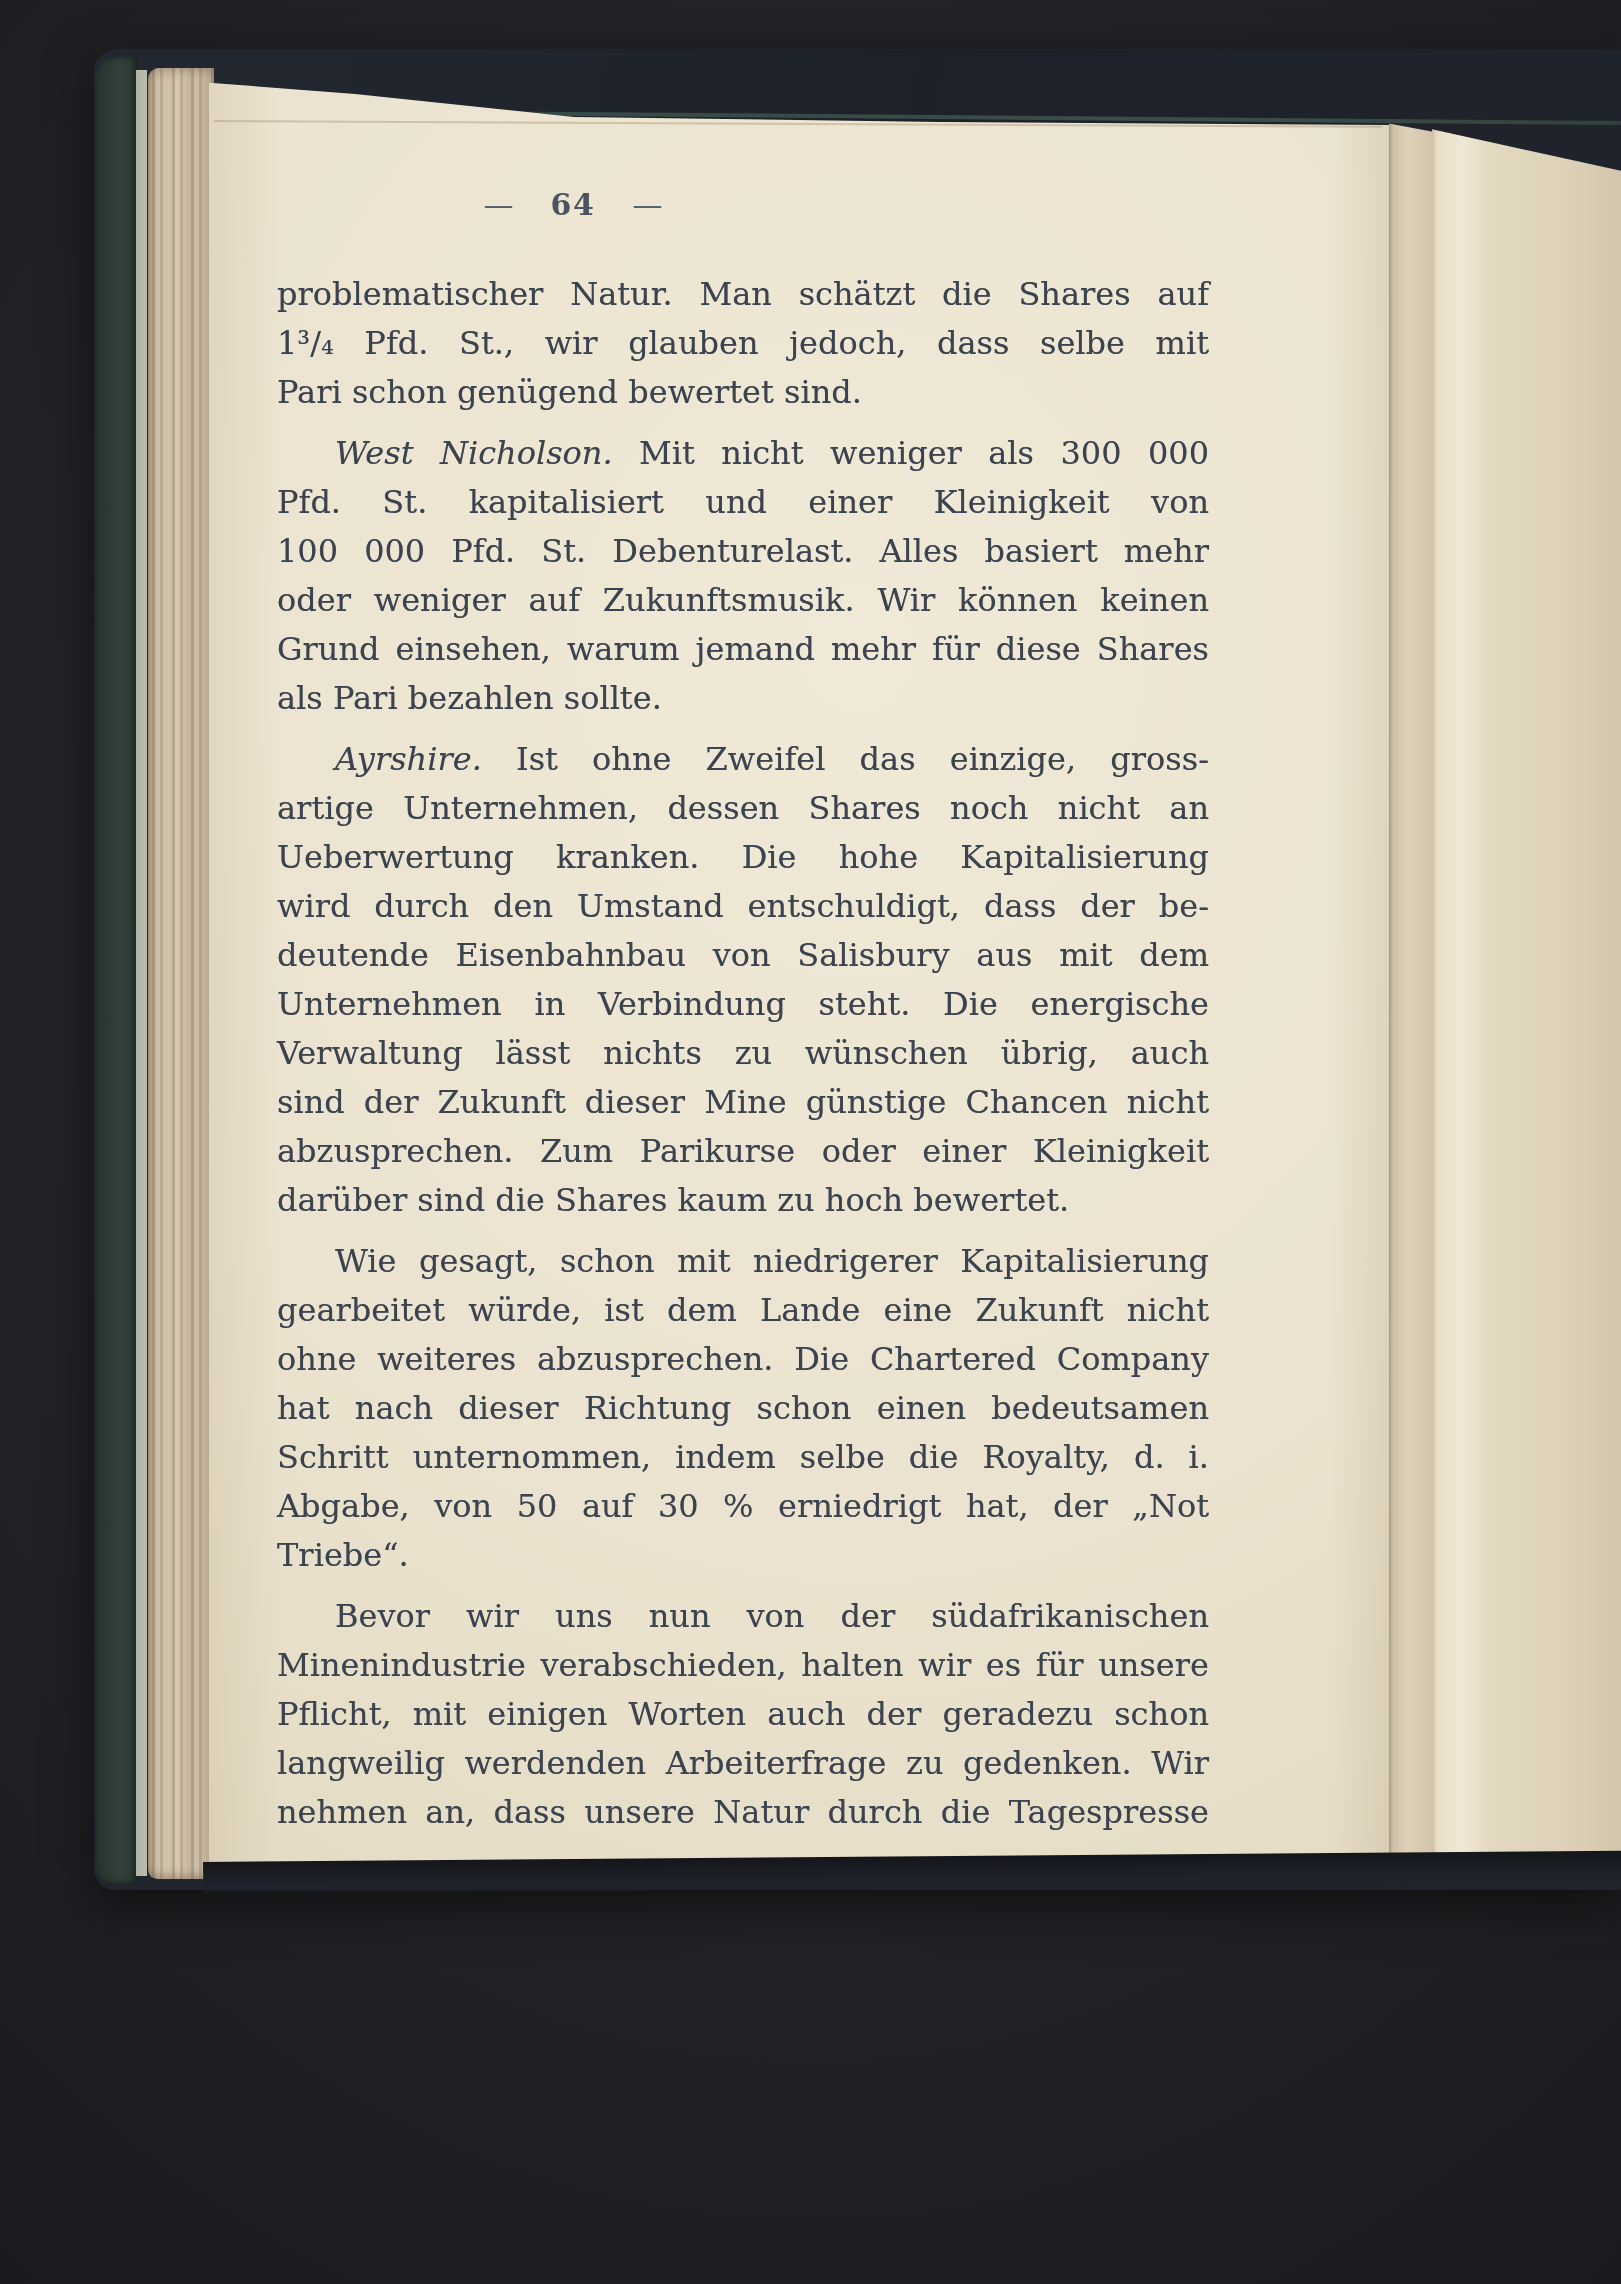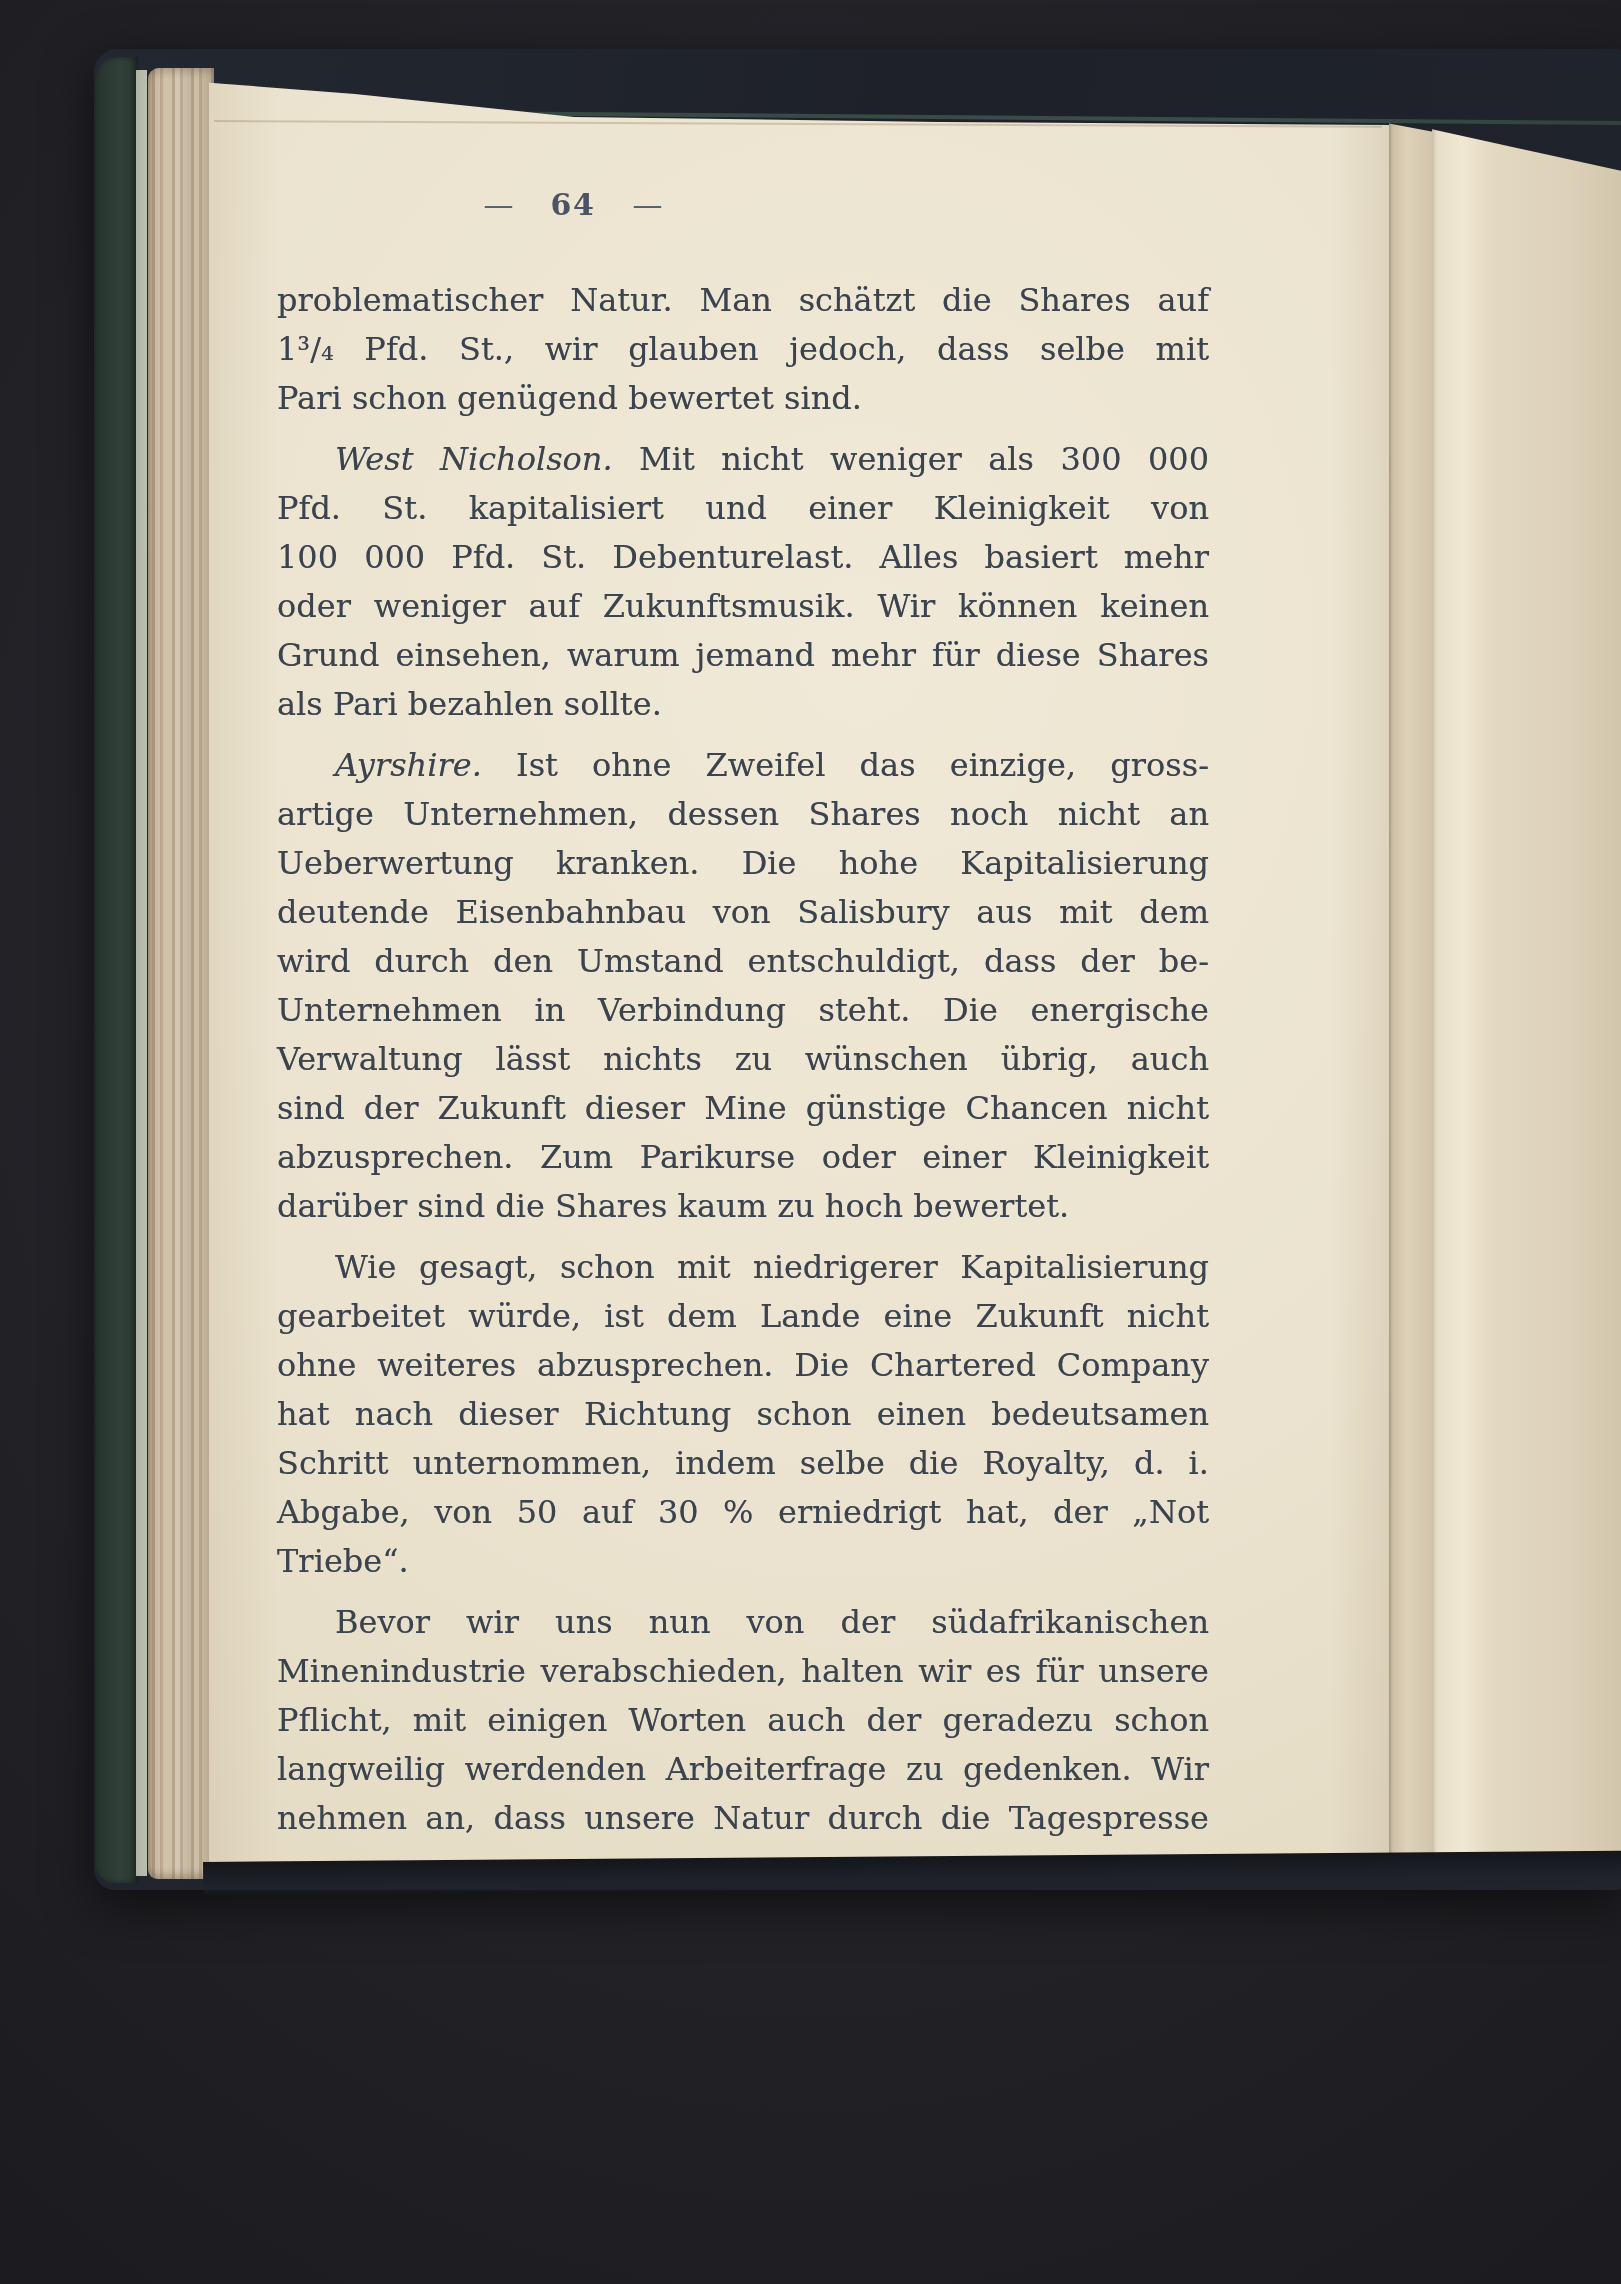--- a/index.html
+++ b/index.html
@@ -75,21 +75,21 @@
     background:linear-gradient(#14161b,#1f222a 70%,rgba(31,34,42,0));
     transform:rotate(-0.45deg);transform-origin:left top;}
 
   
   .page-header{position:absolute;left:277px;top:182px;width:592px;height:45px;
     display:flex;align-items:center;justify-content:center;gap:37px;
     font-size:30px;color:#4b5463;}
   .page-header .dash{letter-spacing:0;color:#57606e;}
   .page-header .num{letter-spacing:1.6px;font-weight:bold;}
 
-  .text-block{position:absolute;left:277px;top:276px;width:932px;
+  .text-block{position:absolute;left:277px;top:270px;width:932px;
     font-size:32px;color:#3b434f;
     text-shadow:0 0 0.6px rgba(59,67,79,.45);}
   .text-block .line{height:49px;line-height:49px;white-space:nowrap;
     text-align:justify;text-align-last:justify;}
   .text-block .line.para-end{text-align-last:left;}
   .text-block .line.indent{text-indent:58px;margin-top:12px;}
   .text-block i{font-style:italic;}
 </style>
 </head>
 <body>
@@ -122,22 +122,22 @@
     <div class="line para-end">Pari schon genügend bewertet sind.</div>
     <div class="line indent"><i>West Nicholson.</i> Mit nicht weniger als 300 000</div>
     <div class="line">Pfd. St. kapitalisiert und einer Kleinigkeit von</div>
     <div class="line">100 000 Pfd. St. Debenturelast. Alles basiert mehr</div>
     <div class="line">oder weniger auf Zukunftsmusik. Wir können keinen</div>
     <div class="line">Grund einsehen, warum jemand mehr für diese Shares</div>
     <div class="line para-end">als Pari bezahlen sollte.</div>
     <div class="line indent"><i>Ayrshire.</i> Ist ohne Zweifel das einzige, gross-</div>
     <div class="line">artige Unternehmen, dessen Shares noch nicht an</div>
     <div class="line">Ueberwertung kranken. Die hohe Kapitalisierung</div>
+    <div class="line">wird durch den Umstand entschuldigt, dass der be-</div>
     <div class="line">deutende Eisenbahnbau von Salisbury aus mit dem</div>
-    <div class="line">wird durch den Umstand entschuldigt, dass der be-</div>
     <div class="line">Unternehmen in Verbindung steht. Die energische</div>
     <div class="line">Verwaltung lässt nichts zu wünschen übrig, auch</div>
     <div class="line">sind der Zukunft dieser Mine günstige Chancen nicht</div>
     <div class="line">abzusprechen. Zum Parikurse oder einer Kleinigkeit</div>
     <div class="line para-end">darüber sind die Shares kaum zu hoch bewertet.</div>
     <div class="line indent">Wie gesagt, schon mit niedrigerer Kapitalisierung</div>
     <div class="line">gearbeitet würde, ist dem Lande eine Zukunft nicht</div>
     <div class="line">ohne weiteres abzusprechen. Die Chartered Company</div>
     <div class="line">hat nach dieser Richtung schon einen bedeutsamen</div>
     <div class="line">Schritt unternommen, indem selbe die Royalty, d. i.</div>

